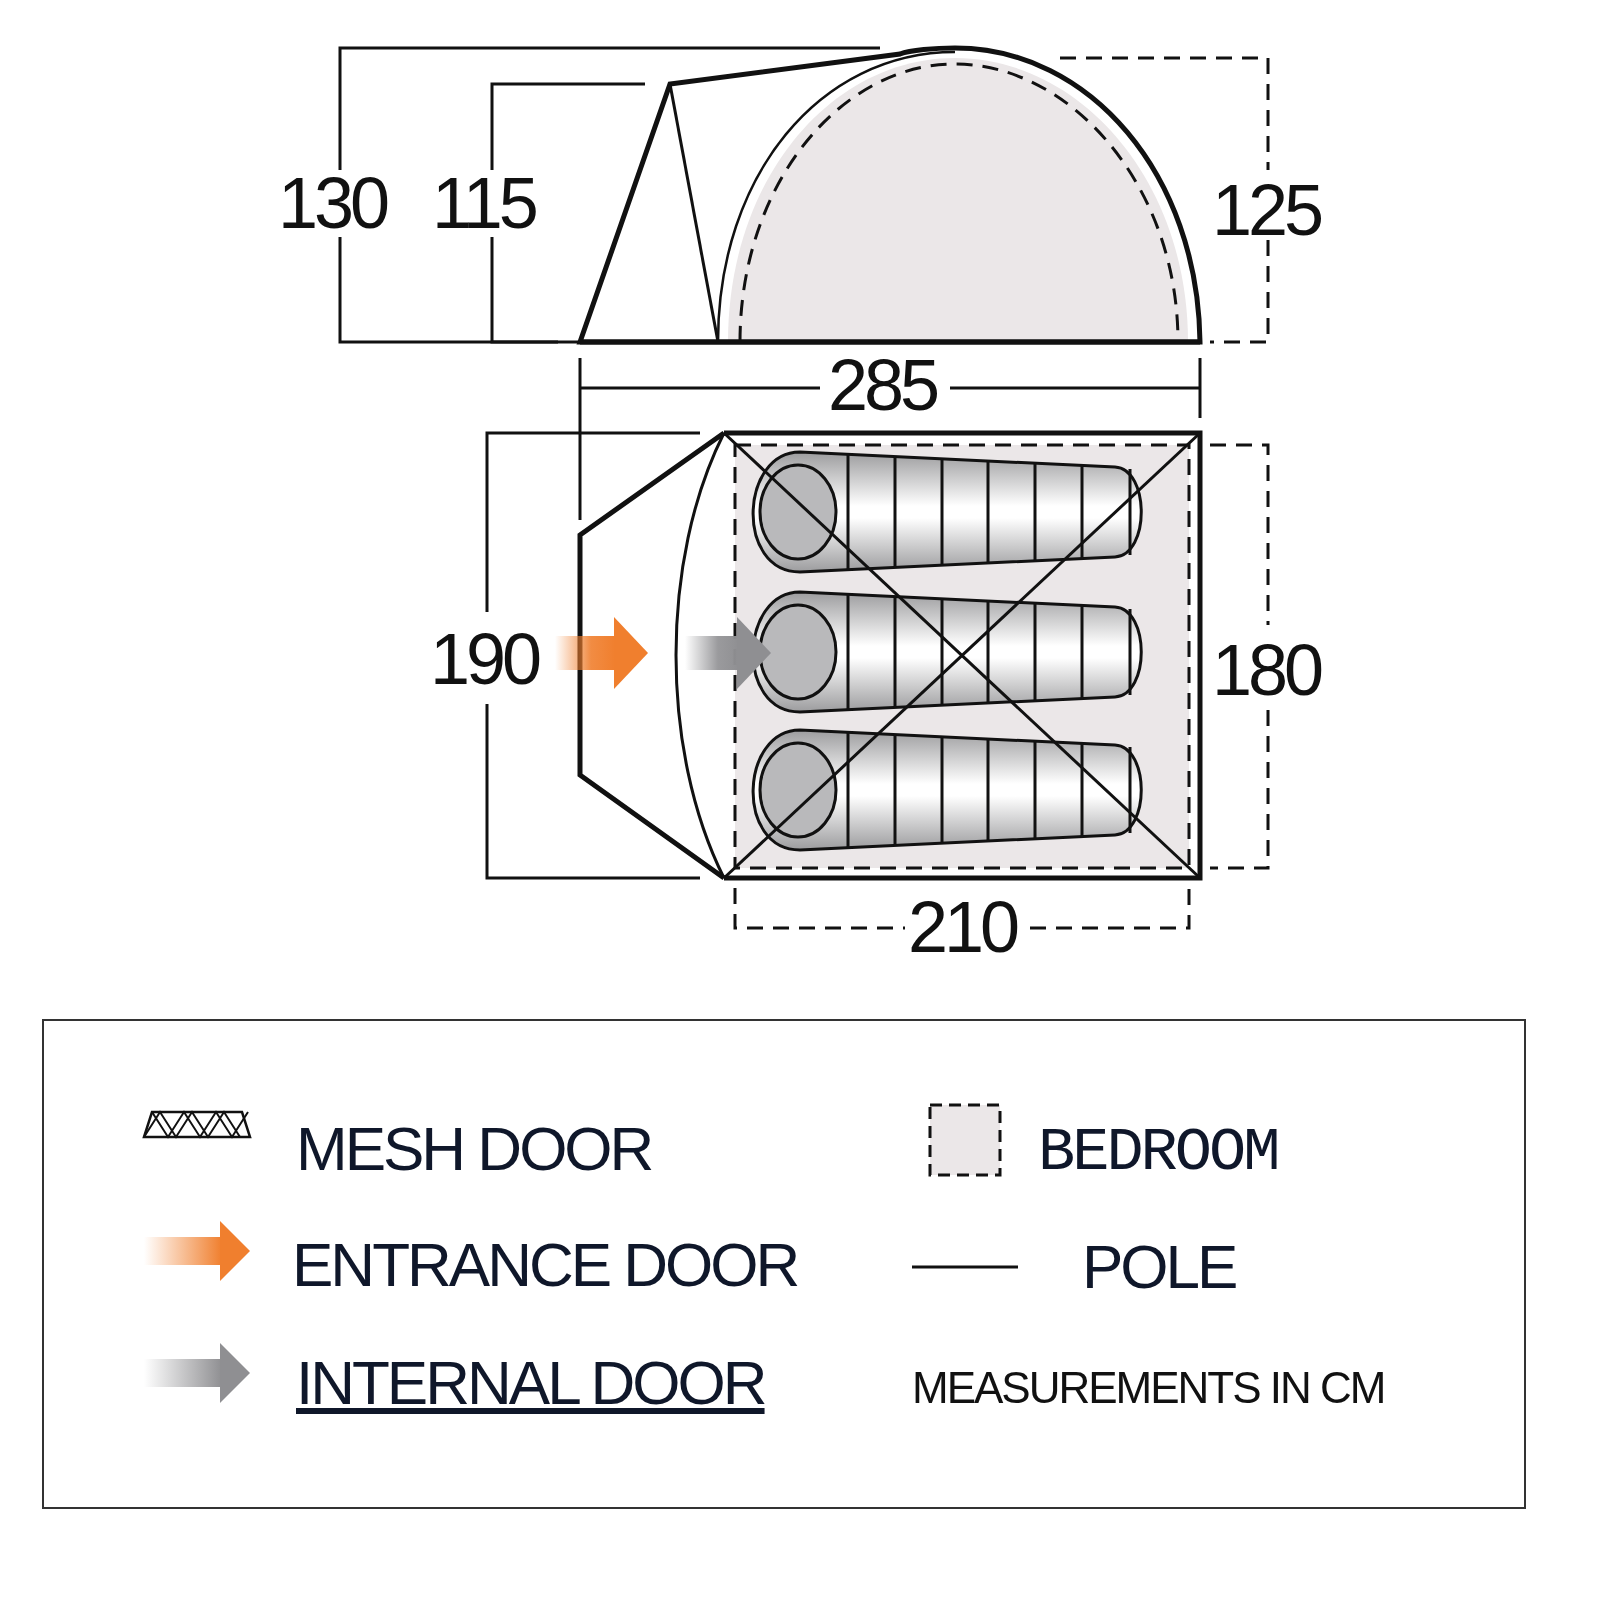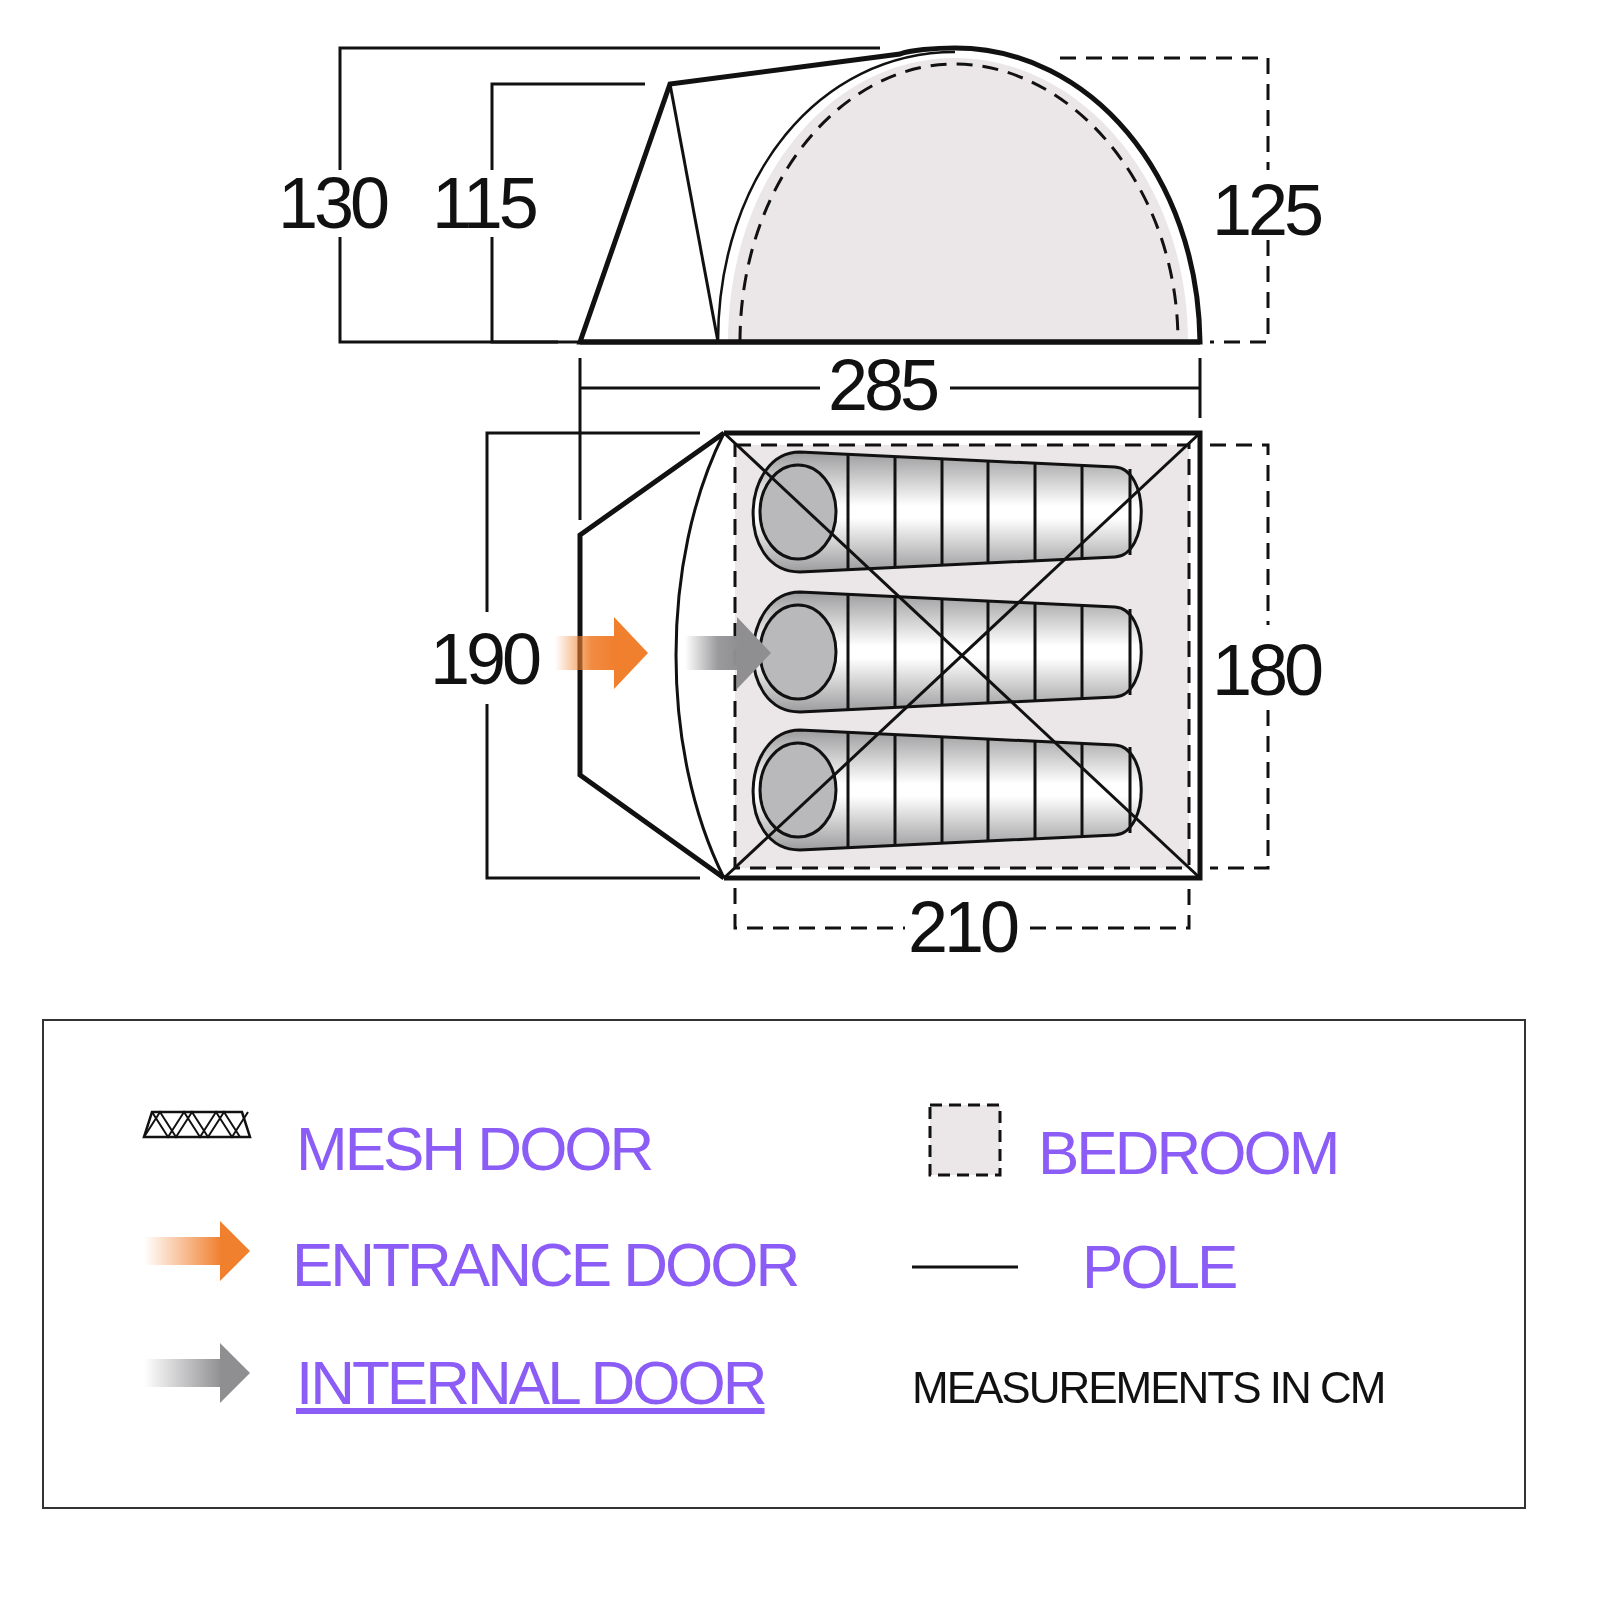--- a/index.html
+++ b/index.html
@@ -2,21 +2,21 @@
 <html><head>
 <meta charset="utf-8">
 <style>
   html, body { margin:0; padding:0; background:#ffffff; }
   body { width:1600px; height:1600px; position:relative; overflow:hidden;
          font-family:"Liberation Sans", sans-serif; color:#111; }
   #diagram { position:absolute; left:0; top:0; width:1600px; height:1000px; }
   .dim { font-family:"Liberation Sans", sans-serif; font-size:72px; fill:#111; letter-spacing:-4px; }
   #legend { position:absolute; left:42px; top:1019px; width:1484px; height:490px;
             border:2px solid #333; box-sizing:border-box; background:#fff; }
-  .leg-label { font-size:62px; letter-spacing:-3px; color:#8b5cf6; white-space:nowrap; }
+  .leg-label { font-size:62px; letter-spacing:-3px; color:#0f172a; white-space:nowrap; }
   .leg-icon { position:absolute; }
   .note { font-size:44px; letter-spacing:-2px; color:#111; white-space:nowrap; position:absolute; }
 </style>
 </head>
 <body>
 
 <svg id="diagram" viewBox="0 0 1600 1000" xmlns="http://www.w3.org/2000/svg">
   <defs>
     <linearGradient id="bagGrad" x1="0" y1="0" x2="0" y2="1">
       <stop offset="0" stop-color="#9c9c9e"></stop>
@@ -198,21 +198,21 @@
       </linearGradient>
     </defs>
     <rect x="0" y="16" width="78" height="28" fill="url(#lgG)"></rect>
     <polygon points="76,0 106,30 76,60" fill="#8f8f92"></polygon>
   </svg>
   <span class="leg-label" style="position:absolute; left:252px; top:326px;text-decoration:underline;">INTERNAL DOOR</span>
 
   <svg class="leg-icon" style="left:884px; top:82px;" width="74" height="74" viewBox="0 0 74 74">
     <rect x="2" y="2" width="70" height="70" fill="#ebe7e8" stroke="#111" stroke-width="3" stroke-dasharray="12,7"></rect>
   </svg>
-  <span class="leg-label" style="position:absolute; left:994px; top:96px;">BEDROOM</span>
+  <span class="leg-label" style="position:absolute; left:994px; top:96px;font-family:Liberation Mono, monospace;">BEDROOM</span>
 
   <svg class="leg-icon" style="left:868px; top:242px;" width="106" height="8" viewBox="0 0 106 8">
     <line x1="0" y1="4" x2="106" y2="4" stroke="#111" stroke-width="3"></line>
   </svg>
   <span class="leg-label" style="position:absolute; left:994px; top:210px;margin-left:44px;">POLE</span>
 
   <span class="note" style="left:868px; top:342px;">MEASUREMENTS IN CM</span>
 </div>
 
 </body></html>

